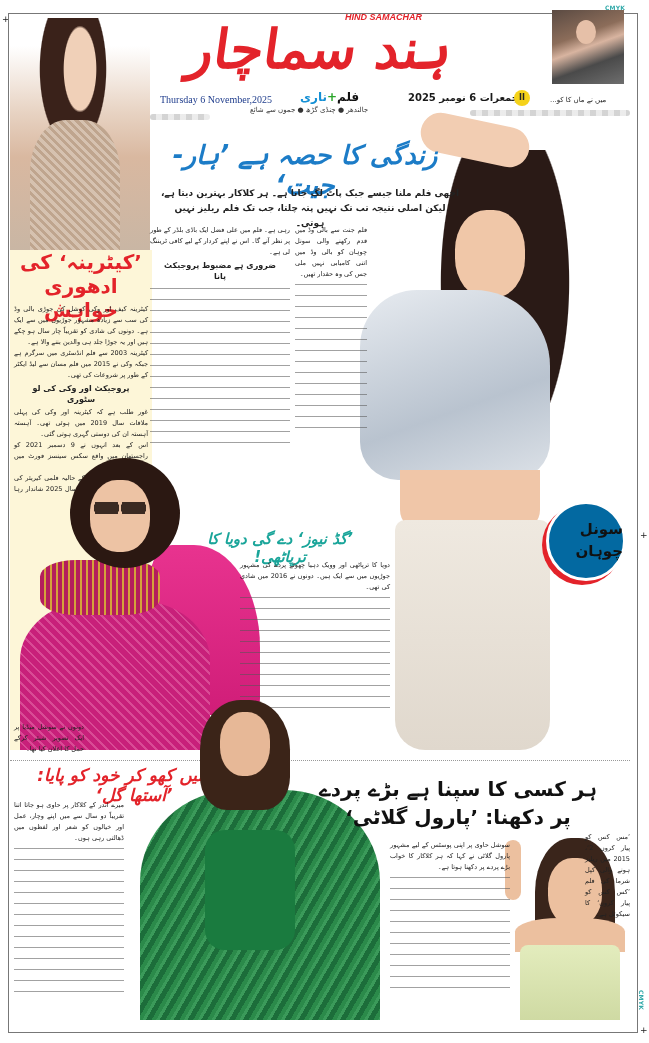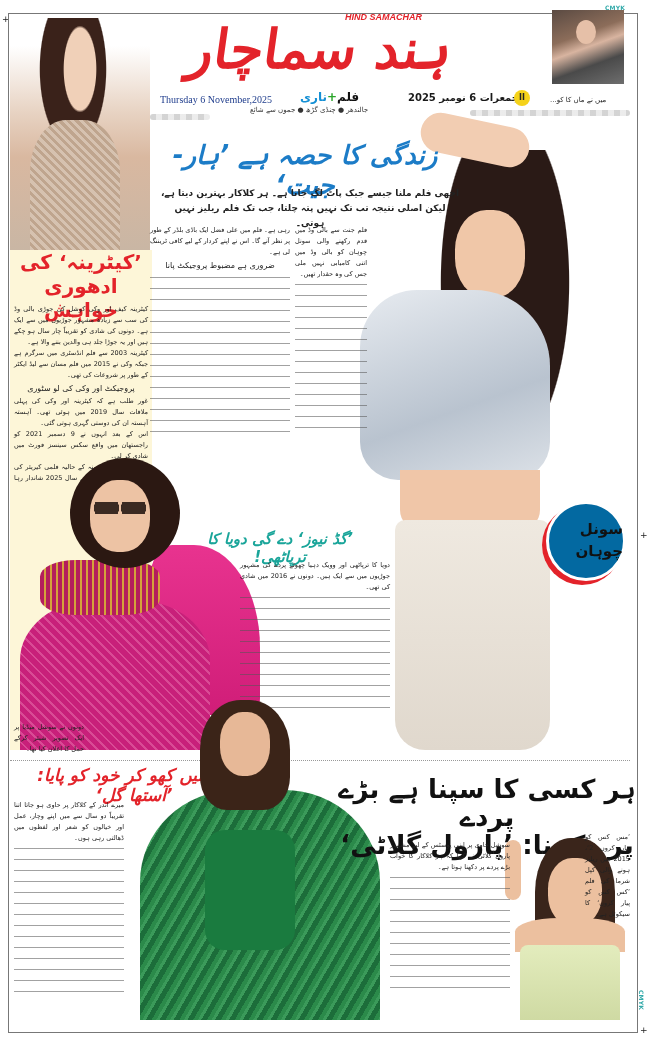--- a/index.html
+++ b/index.html
@@ -22,21 +22,21 @@
   .badge-ii { position:absolute; left:514px; top:90px; width:16px; height:16px; border-radius:50%; background:#f5d21a; color:#222; font-size:8px; font-weight:bold; text-align:center; line-height:16px; }
   .teaser-txt { position:absolute; left:550px; top:96px; font-size:7px; direction:rtl; color:#222; }
   .wave { position:absolute; height:6px; background:repeating-linear-gradient(90deg,#c9c9c9 0 6px,#e7e7e7 6px 12px); border-radius:3px; opacity:.8; }
 
   
   .kat-photo { position:absolute; left:10px; top:18px; width:140px; height:232px; background:radial-gradient(ellipse at 50% 22%, #f0d0b8 0 16%, transparent 17%), radial-gradient(ellipse at 45% 22%, #3a221a 0 30%, transparent 31%), linear-gradient(180deg,#fff 0%,#fff 12%, #e8d4c4 40%, #d9b8a0 60%, #c9b6a4 100%); }
   .kat-dress { position:absolute; left:30px; top:120px; width:90px; height:130px; background:repeating-linear-gradient(45deg,#d6c2b0 0 3px,#bfa58e 3px 6px); border-radius:40% 40% 0 0; }
   .kat-box { position:absolute; left:10px; top:250px; width:142px; height:500px; background:#fdf6d8; }
   .kat-head { position:absolute; left:14px; top:250px; width:134px; text-align:center; direction:rtl; color:#e3232a; font-weight:bold; font-size:20px; line-height:24px; }
   .col-text { font-size:6.5px; line-height:11px; color:#222; direction:rtl; text-align:justify; }
-  .subhead { font-size:8px; font-weight:normal; text-align:center; direction:rtl; color:#222; margin:2px 8px; }
+  .subhead { font-size:8px; font-weight:bold; text-align:center; direction:rtl; color:#222; margin:2px 8px; }
   .rows { background:repeating-linear-gradient(180deg, transparent 0 4px, #555 4px 5px, transparent 5px 11px); opacity:.55; }
 
   
   .cen-head { position:absolute; left:145px; top:140px; width:320px; text-align:center; direction:rtl; color:#1c7cc7; font-weight:bold; font-size:26px; font-style:italic; }
   .cen-intro { position:absolute; left:160px; top:186px; width:300px; text-align:center; direction:rtl; font-size:9px; font-weight:bold; line-height:15px; color:#222; }
   .sonal-hair { position:absolute; left:430px; top:150px; width:150px; height:330px; background:radial-gradient(ellipse at 50% 40%, #2a1a16 0 60%, transparent 61%); }
   .sonal-face { position:absolute; left:455px; top:210px; width:70px; height:88px; border-radius:45%; background:#f0c7a8; }
   .sonal-arm { position:absolute; left:420px; top:120px; width:110px; height:40px; border-radius:20px; background:#f2cdb2; transform:rotate(12deg); }
   .sonal-shirt { position:absolute; left:360px; top:290px; width:190px; height:190px; border-radius:30% 40% 20% 20%; background:linear-gradient(160deg,#e7ebf0,#b9c3cf 60%,#dde2e8); }
   .sonal-belly { position:absolute; left:400px; top:470px; width:140px; height:60px; background:#f0c6a8; border-radius:0 0 20px 20px; }
@@ -51,21 +51,21 @@
   .dim-head { position:absolute; left:180px; top:530px; width:200px; text-align:center; direction:rtl; color:#1aa59a; font-weight:bold; font-size:15px; font-style:italic; }
 
   
   .aas-head { position:absolute; left:14px; top:765px; width:240px; text-align:center; direction:rtl; color:#e3232a; font-weight:bold; font-size:17px; font-style:italic; }
   .aas-hair { position:absolute; left:200px; top:700px; width:90px; height:110px; border-radius:45% 45% 30% 30%; background:#3b2418; }
   .aas-face { position:absolute; left:220px; top:712px; width:50px; height:64px; border-radius:45%; background:#e7b897; }
   .aas-body { position:absolute; left:140px; top:790px; width:240px; height:230px; border-radius:40% 40% 0 0; background:repeating-linear-gradient(120deg,#1c6d3a 0 5px,#2b8a4a 5px 9px,#3b9a5a 9px 12px); }
   .aas-corset { position:absolute; left:205px; top:830px; width:90px; height:120px; background:#1a7b3f; border-radius:20px; }
 
   
-  .par-head { position:absolute; left:337px; top:775px; width:300px; text-align:center; direction:rtl; font-weight:bold; font-size:26px; line-height:28px; color:#111; }
+  .par-head { position:absolute; left:308px; top:775px; width:300px; text-align:center; direction:rtl; font-weight:bold; font-size:20px; line-height:28px; color:#111; }
   .par-face { position:absolute; left:548px; top:858px; width:54px; height:68px; border-radius:45%; background:#ecc09f; }
   .par-hair { position:absolute; left:535px; top:838px; width:80px; height:120px; border-radius:45% 45% 20% 20%; background:#3a251b; }
   .par-arm { position:absolute; left:505px; top:840px; width:16px; height:60px; border-radius:8px; background:#ecc09f; }
   .par-dress { position:absolute; left:520px; top:945px; width:100px; height:75px; background:linear-gradient(180deg,#e3ecbd,#cfdaa3); border-radius:8px 8px 0 0; }
   .par-shoulders { position:absolute; left:515px; top:918px; width:110px; height:34px; background:#ecc09f; border-radius:40% 40% 0 0; }
 
   .divider { position:absolute; height:1px; border-top:1px dotted #999; }
 </style>
 </head>
 <body>

